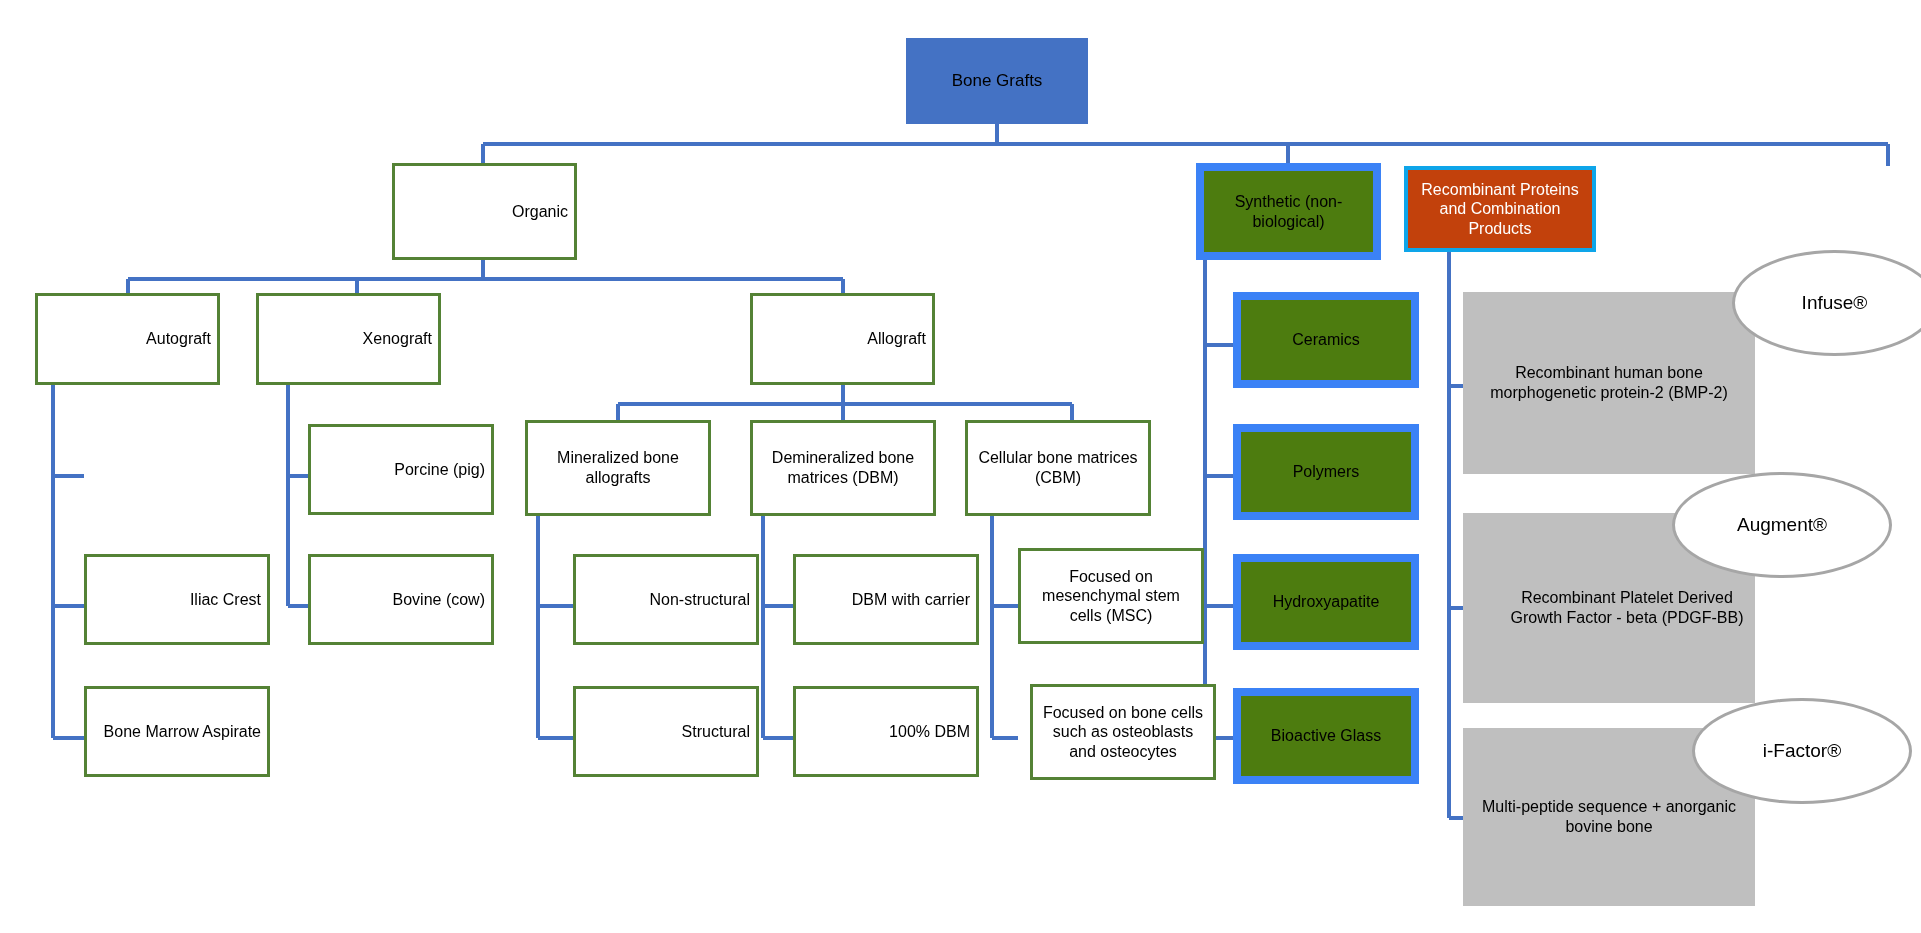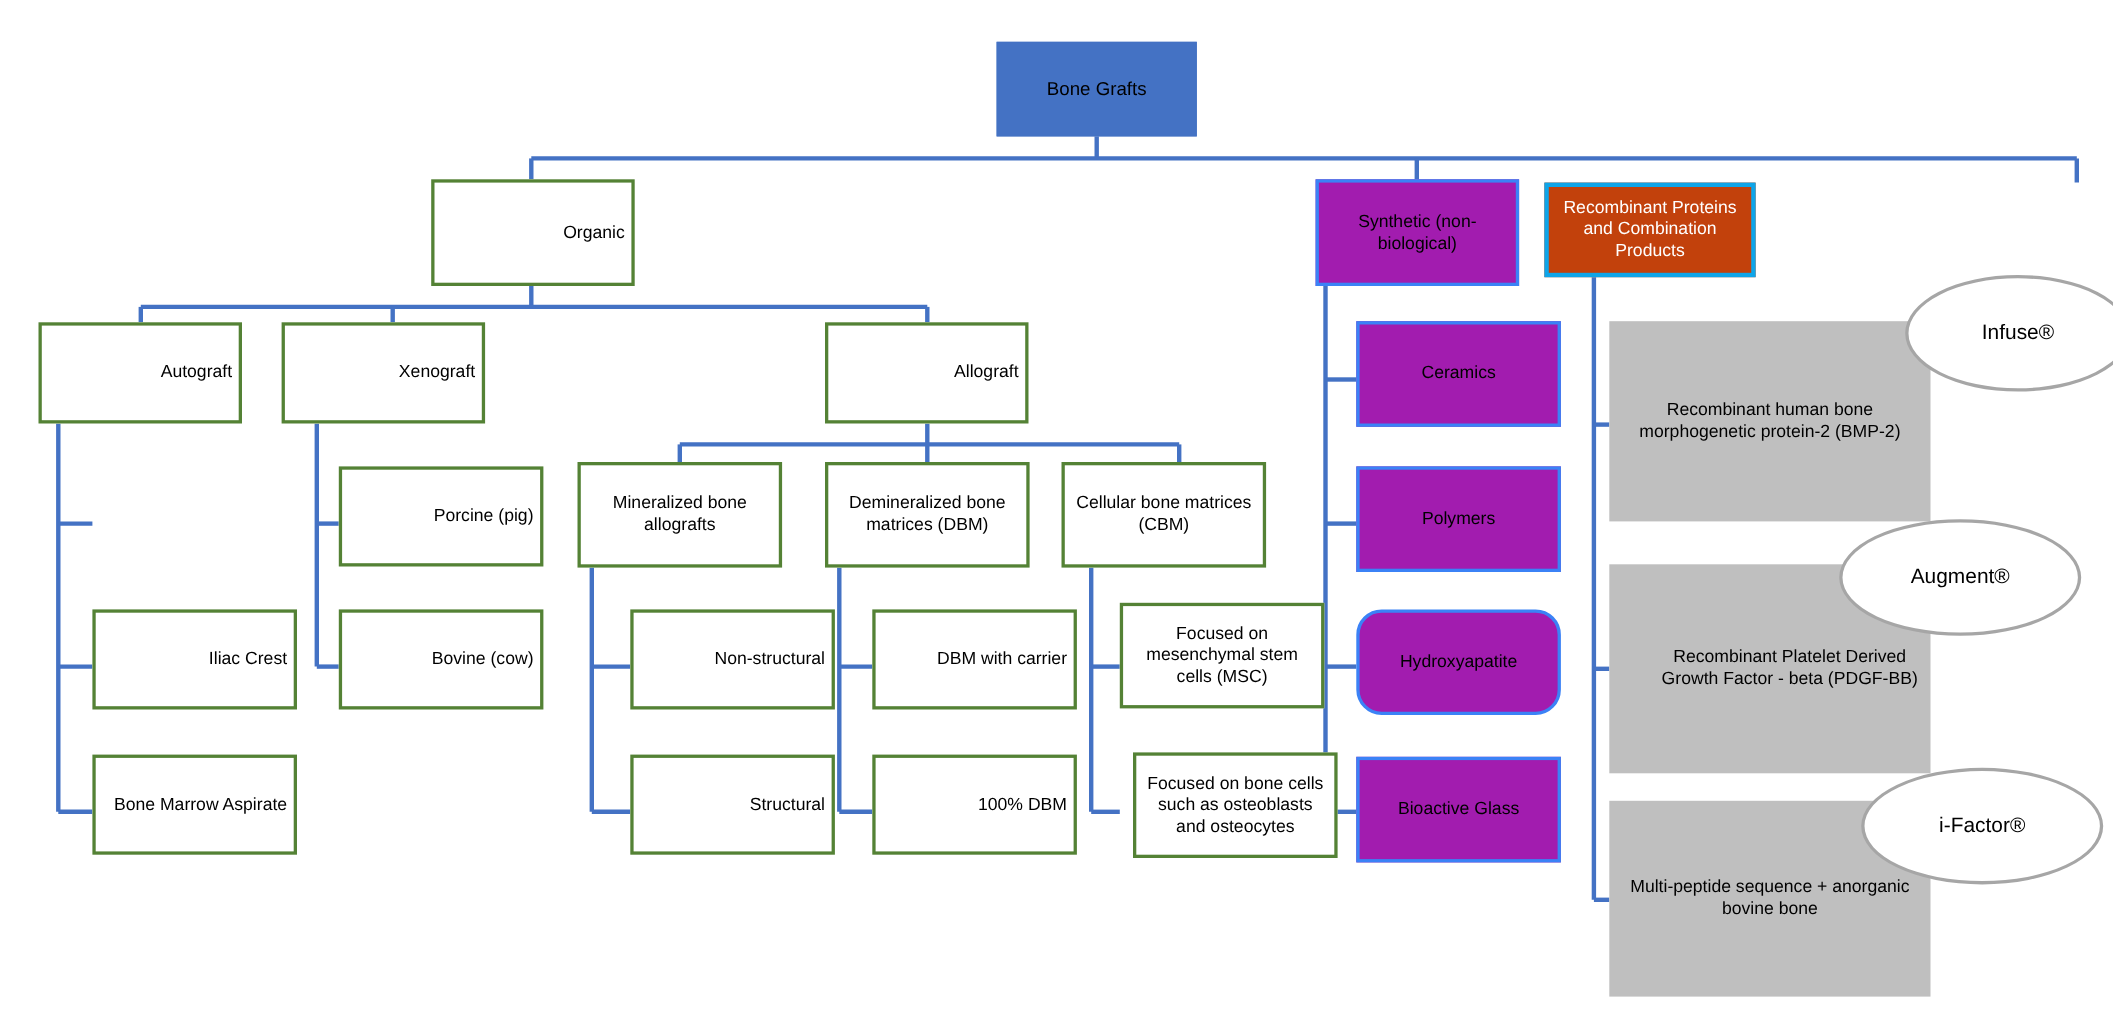--- a/index.html
+++ b/index.html
@@ -47,22 +47,22 @@
     color: #000000;
   }
   
   .n-green {
     background: #ffffff;
     border: 3px solid #548235;
     justify-content: flex-end;
   }
   
   .n-orange {
-    background: #a21caf;
-    border: 3px solid #3b82f6;
+    background: #4d7c0f;
+    border: 8px solid #3b82f6;
   }
   
   .n-dark {
     background: #c2410c;
     border: 4px solid #0ea5e9;
     color: #ffffff;
   }
   
   .n-gray {
     background: #BFBFBF;
@@ -222,21 +222,21 @@
   </div>
 
   <div class="node n-orange" style="left:1233px; top:292px; width:186px; height:96px; font-size:16px;">
     <span class="lbl">Ceramics</span>
   </div>
 
   <div class="node n-orange" style="left:1233px; top:424px; width:186px; height:96px; font-size:16px;">
     <span class="lbl">Polymers</span>
   </div>
 
-  <div class="node n-orange" style="left:1233px; top:554px; width:186px; height:96px; font-size:16px;border-radius:23px;">
+  <div class="node n-orange" style="left:1233px; top:554px; width:186px; height:96px; font-size:16px;">
     <span class="lbl">Hydroxyapatite</span>
   </div>
 
   <div class="node n-orange" style="left:1233px; top:688px; width:186px; height:96px; font-size:16px;">
     <span class="lbl">Bioactive Glass</span>
   </div>
 
   <div class="node n-gray" style="left:1463px; top:292px; width:292px; height:182px; font-size:16px;">
     <span class="lbl">Recombinant human bone morphogenetic protein-2 (BMP-2)</span>
   </div>

